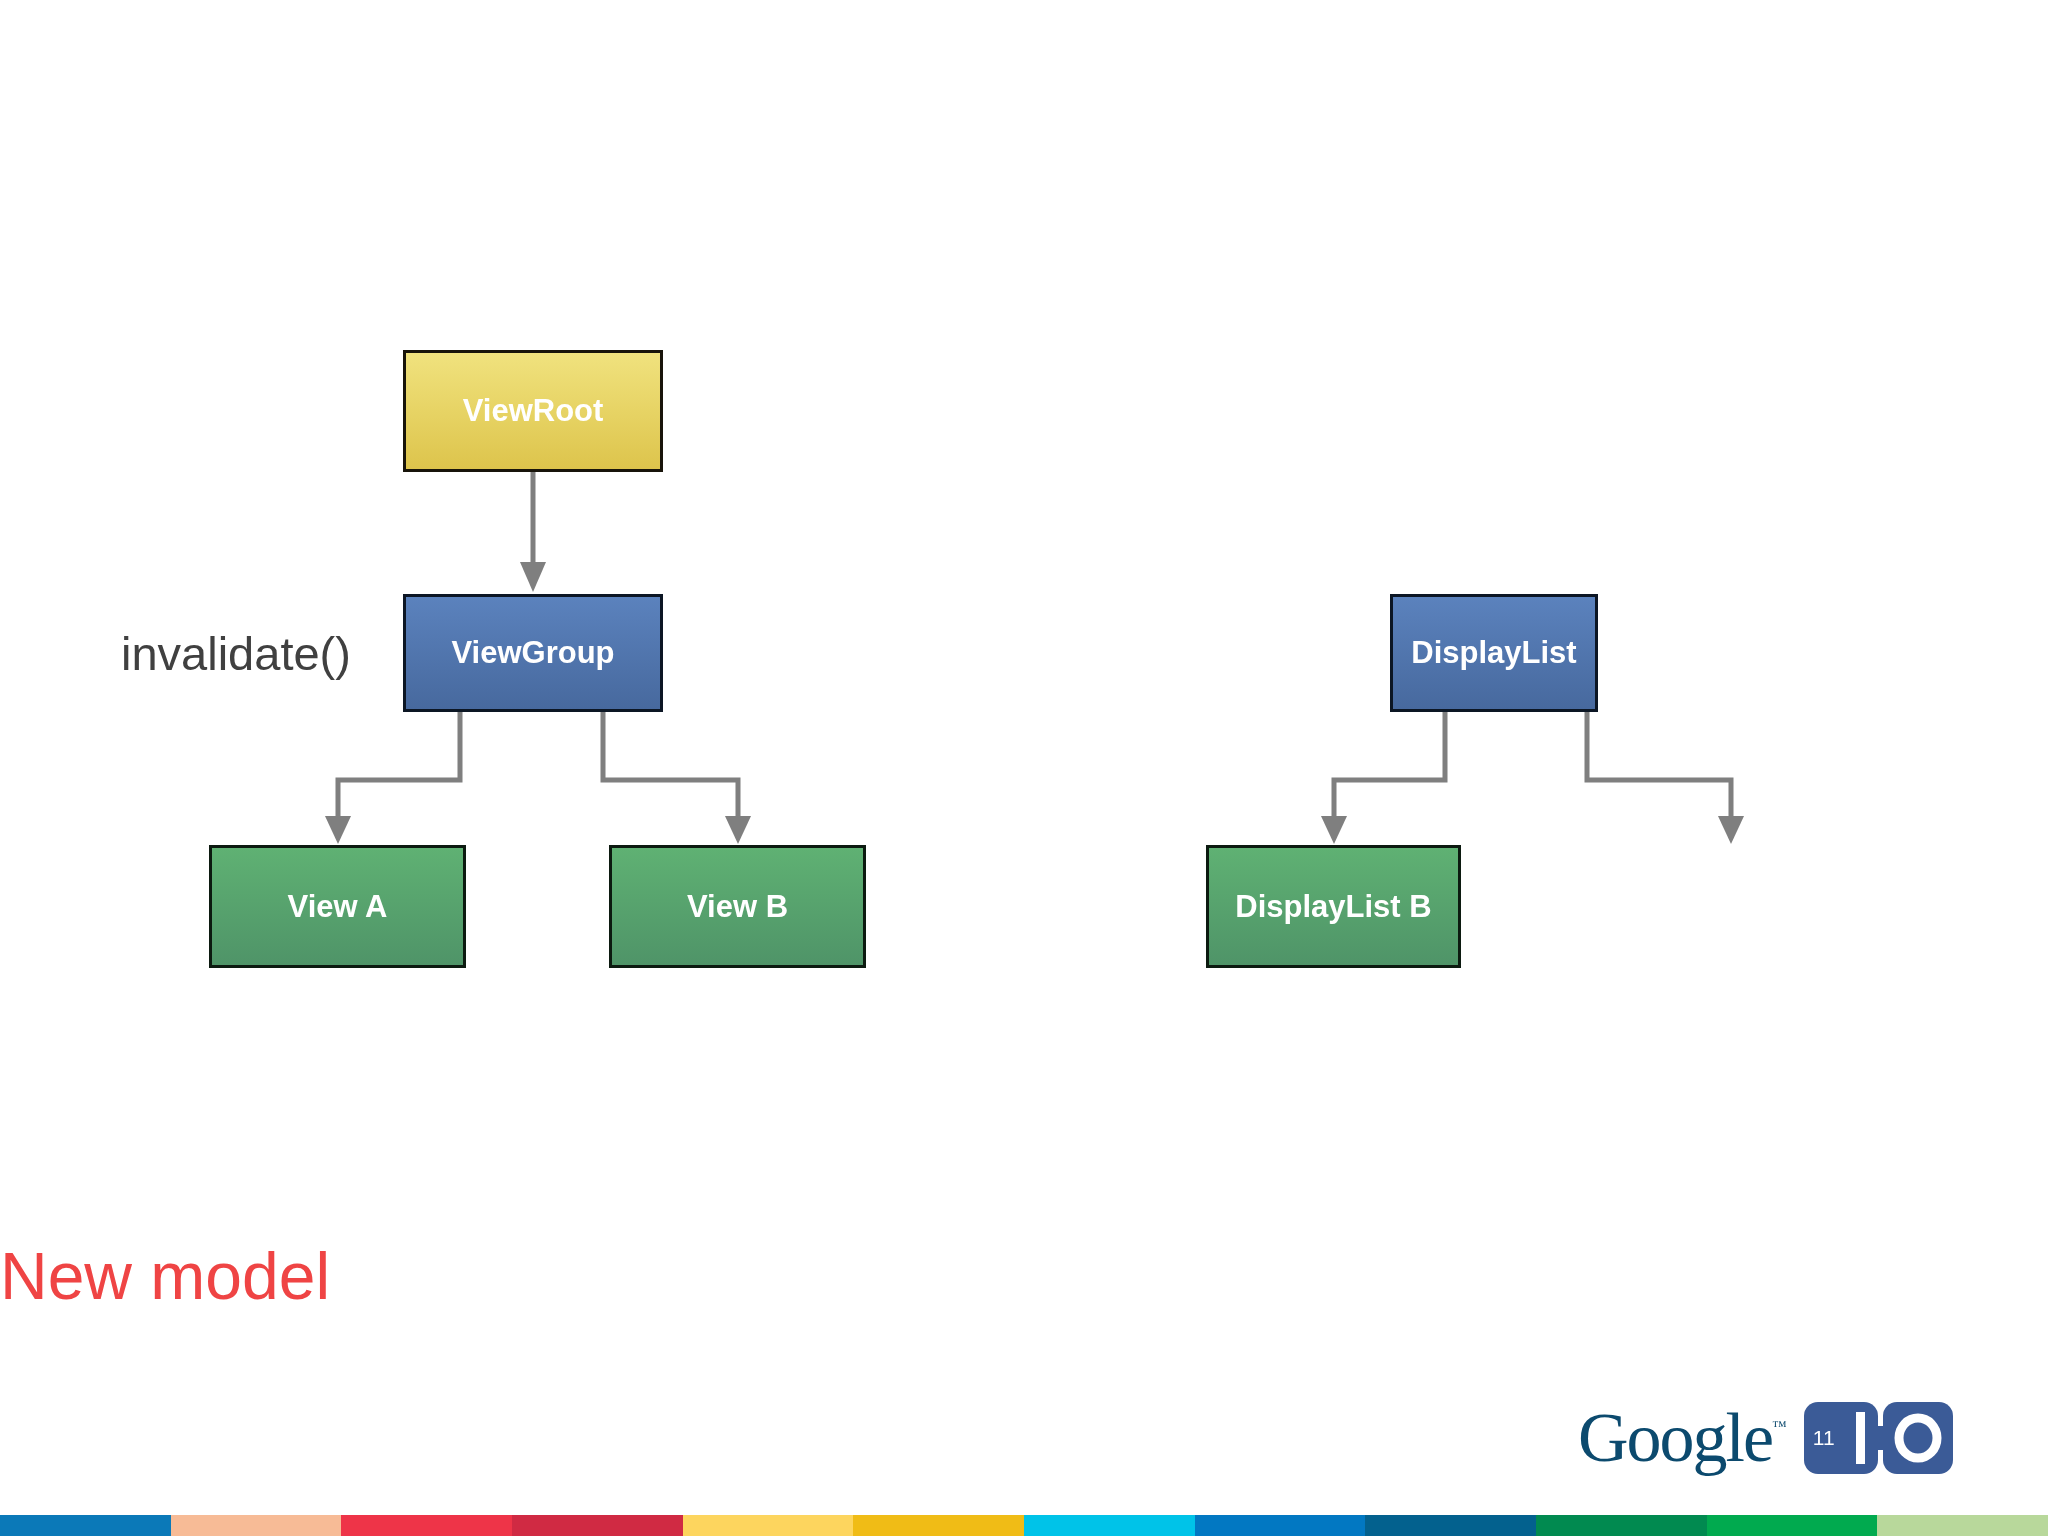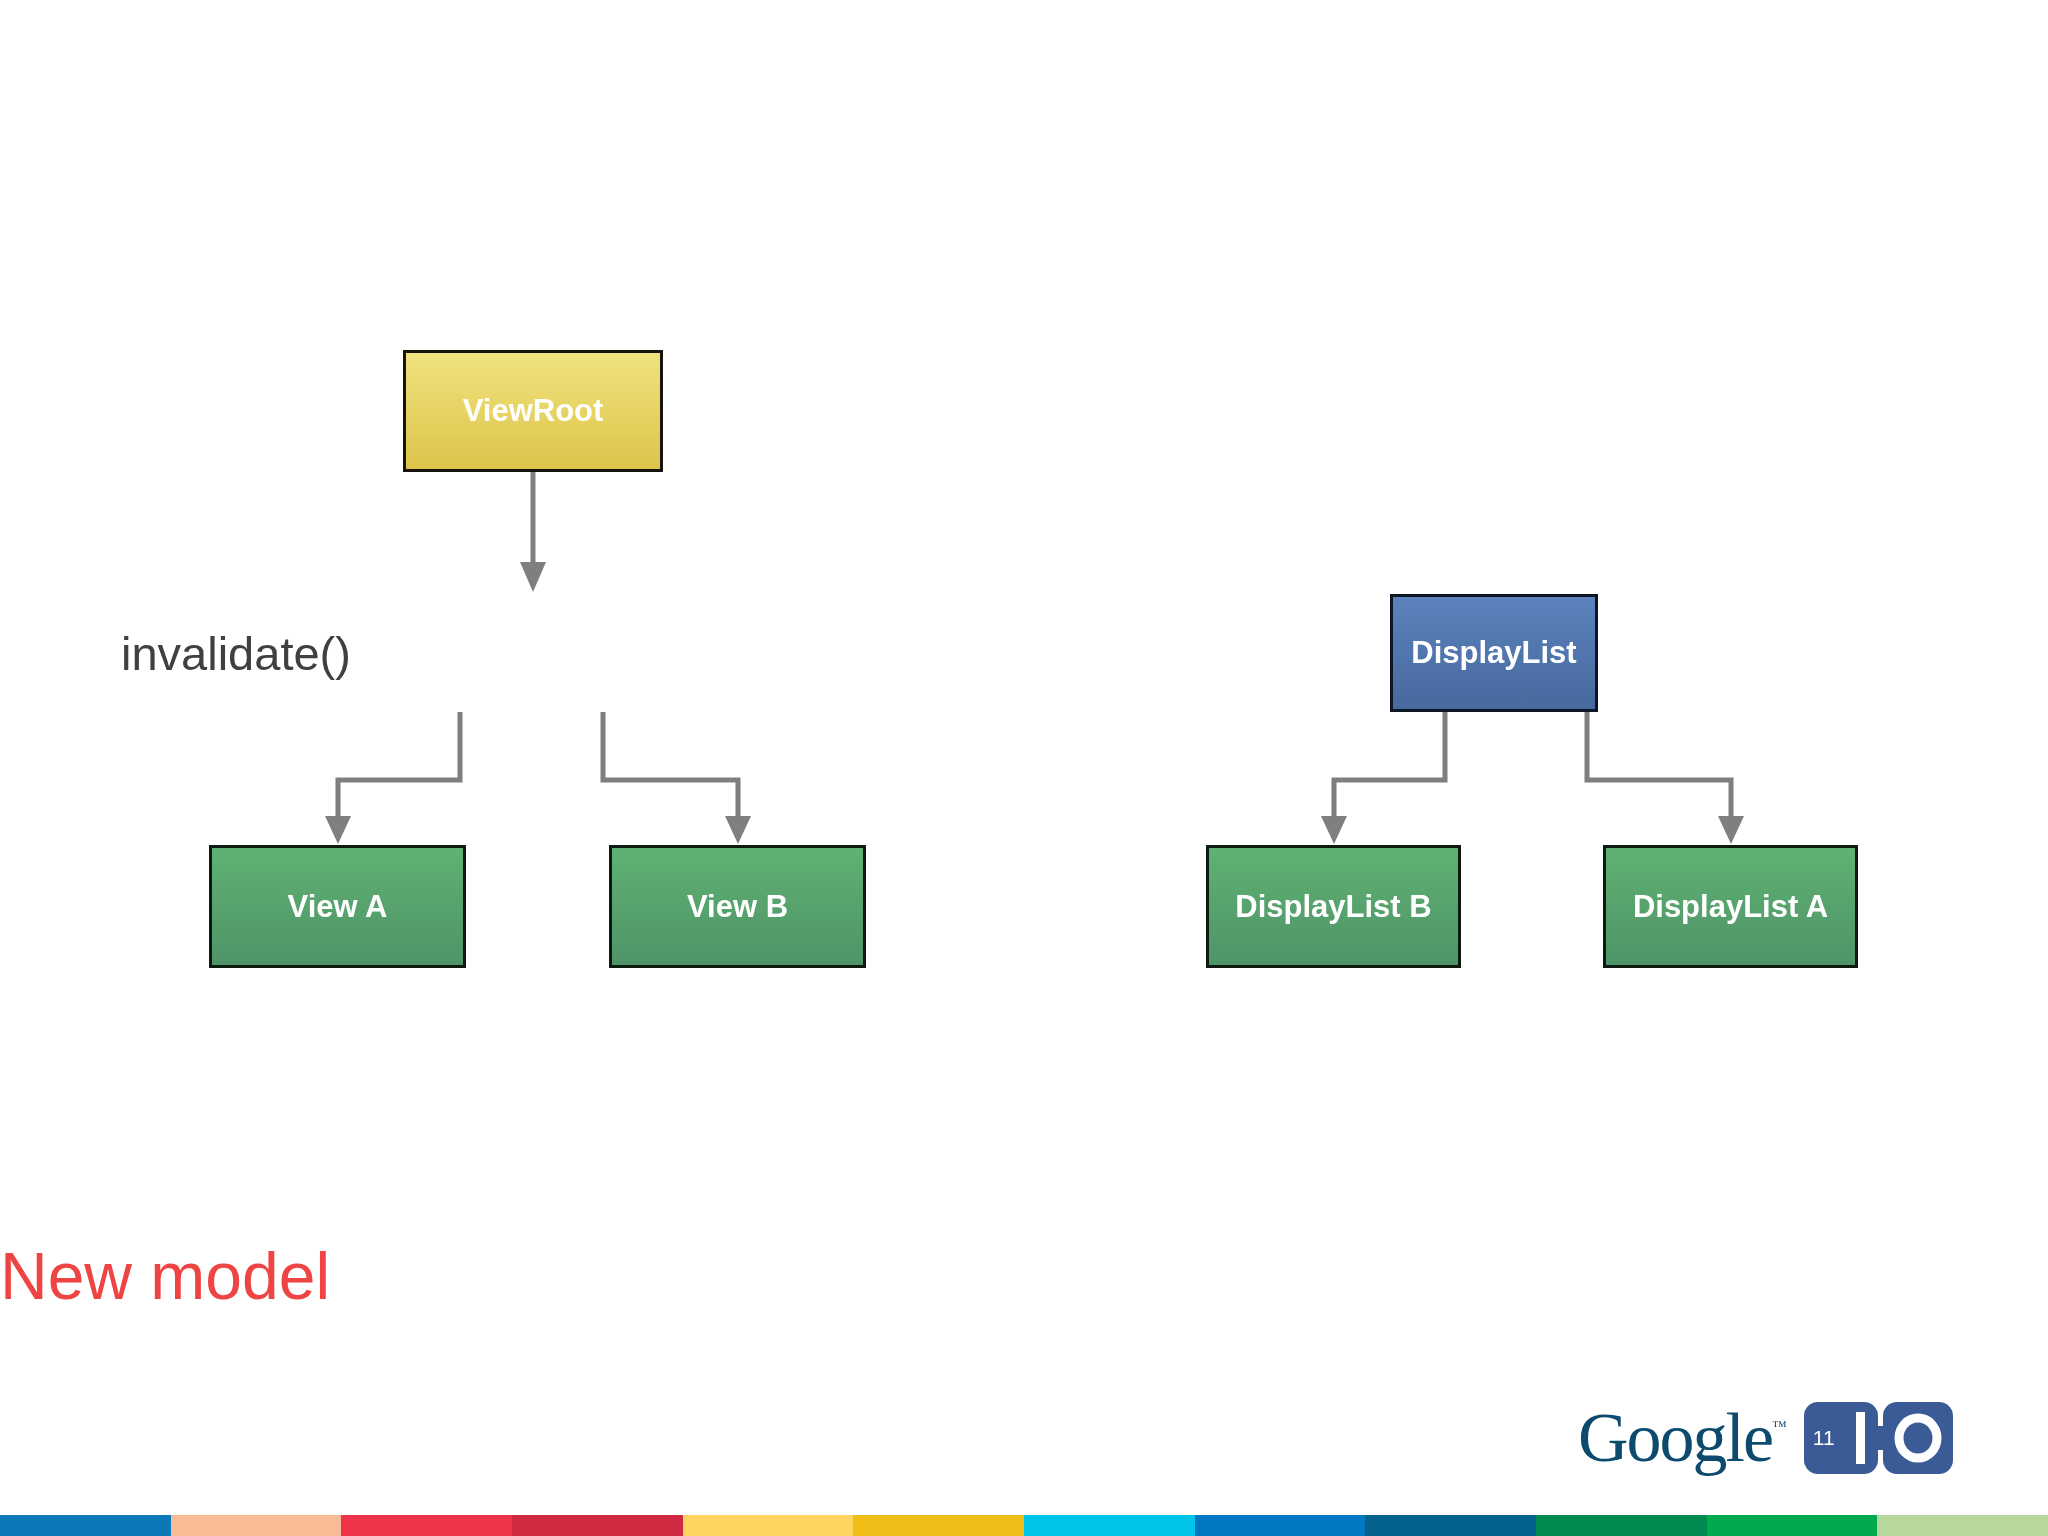--- a/index.html
+++ b/index.html
@@ -98,40 +98,40 @@
       <polygon points="725,816 751,816 738,844"></polygon>
       <polygon points="1321,816 1347,816 1334,844"></polygon>
       <polygon points="1718,816 1744,816 1731,844"></polygon>
     </g>
   </svg>
 
   <div class="node yellow" id="node-viewroot">
     <span>ViewRoot</span>
   </div>
 
+  <div class="node blue" id="node-viewgroup">
+    <span>ViewGroup</span>
+  </div>
 
   <div class="node green" id="node-view-a">
     <span>View A</span>
   </div>
 
   <div class="node green" id="node-view-b">
     <span>View B</span>
   </div>
 
   <div class="node blue" id="node-displaylist">
     <span>DisplayList</span>
   </div>
 
   <div class="node green" id="node-displaylist-b">
     <span>DisplayList B</span>
   </div>
 
-  <div class="node green" id="node-displaylist-a">
-    <span>DisplayList A</span>
-  </div>
 
   <div class="annotation">invalidate()</div>
 
   <div class="title">New model</div>
 
   <div class="logo-row">
     <span class="wordmark"><span>Google</span><sup class="tm">™</sup></span>
     <div class="tile tile-i">
       <span class="badge-year">11</span>
       <span class="ibar"></span>

